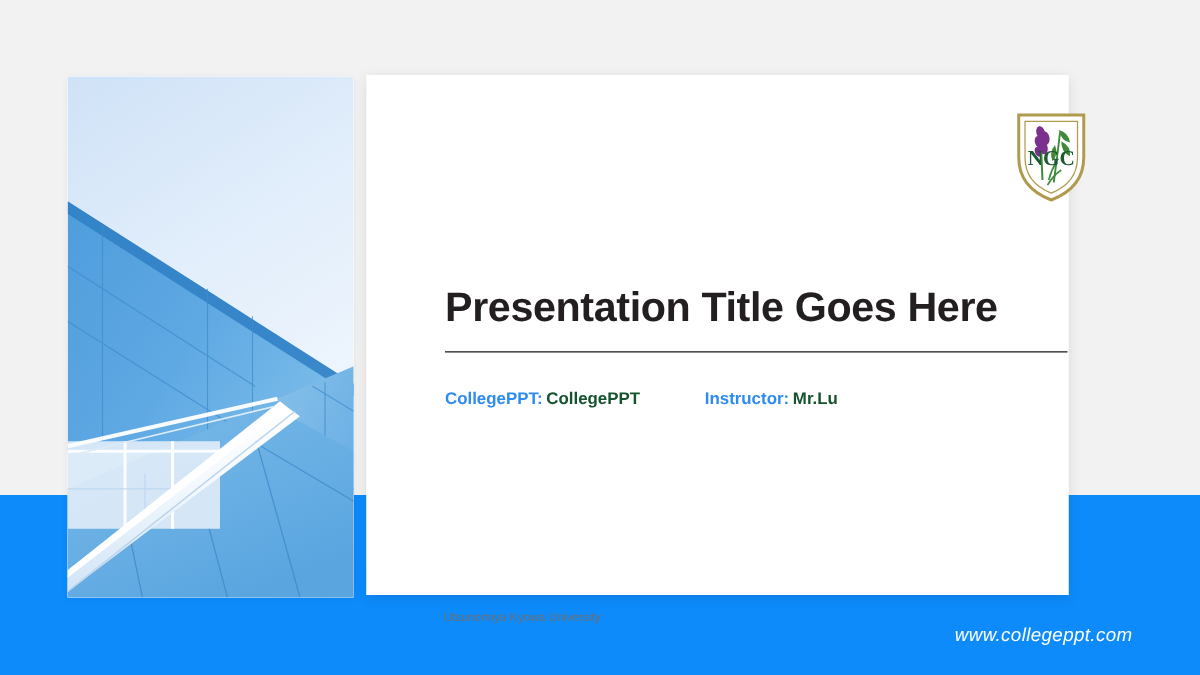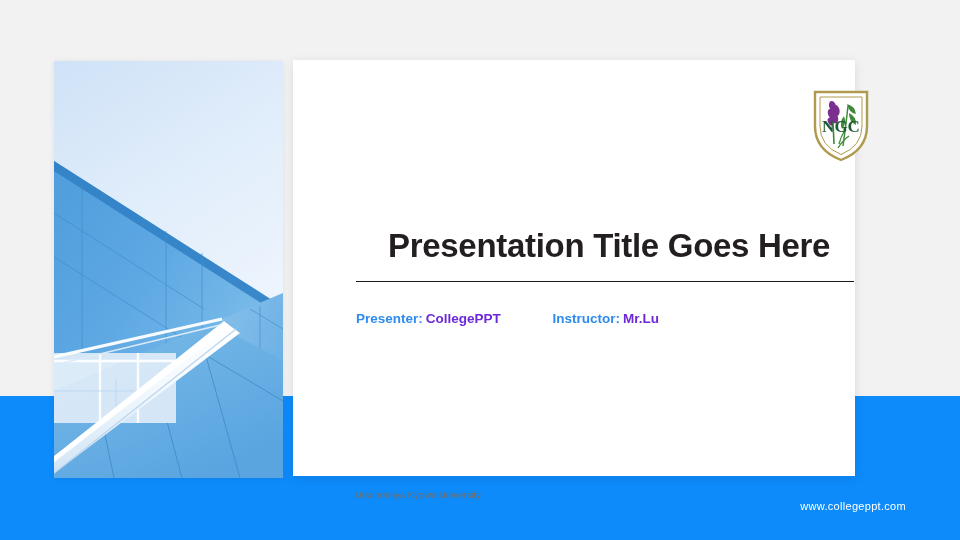--- a/index.html
+++ b/index.html
@@ -26,24 +26,25 @@
     top: 396px;
     width: 960px;
     height: 144px;
     background: #0d8bfb;
   }
 
   .site-url {
     position: absolute;
     right: 54px;
     top: 500px;
-    font-size: 11px;
+    font-size: 15px;
     letter-spacing: 0.3px;
     color: #ffffff;
     white-space: nowrap;
+    font-style: italic;
   }
 
   
   .content-card {
     position: absolute;
     left: 293px;
     top: 60px;
     width: 562px;
     height: 416px;
     background: #ffffff;
@@ -57,42 +58,41 @@
     width: 500px;
   }
 
   .slide-title {
     font-size: 33px;
     font-weight: bold;
     color: #231f20;
     letter-spacing: -0.3px;
     line-height: 1.1;
     white-space: nowrap;
-    margin-left: 32px;
   }
 
   .title-rule {
     margin-top: 17px;
     width: 498px;
     height: 0;
     border-top: 1.6px solid #1a1a1a;
   }
 
   .meta-row {
     position: absolute;
     left: 63px;
     top: 251px;
     font-size: 13.5px;
     font-weight: bold;
     white-space: nowrap;
   }
   .meta-item { display: inline-block; }
   .meta-item + .meta-item { margin-left: 48px; }
   .meta-label { color: #2e8bef; }
-  .meta-value { color: #6d28d9; margin-left: 3px; }
+  .meta-value { color: #14532d; margin-left: 3px; }
 
   .footer-org {
     position: absolute;
     left: 62px;
     top: 391px;
     font-size: 9.5px;
     color: #6e6e6e;
     white-space: nowrap;
     margin-top: 38px;
   }
@@ -234,21 +234,21 @@
       </svg>
     </div>
 
     <div class="title-block">
       <div class="slide-title">Presentation Title Goes Here</div>
       <div class="title-rule"></div>
     </div>
 
     <div class="meta-row">
       <span class="meta-item">
-        <span class="meta-label">Presenter:</span><span class="meta-value">CollegePPT</span>
+        <span class="meta-label">CollegePPT:</span><span class="meta-value">CollegePPT</span>
       </span>
       <span class="meta-item">
         <span class="meta-label">Instructor:</span><span class="meta-value">Mr.Lu</span>
       </span>
     </div>
 
     <div class="footer-org">Utsunomiya Kyowa University</div>
   </div>
 
 </div>

